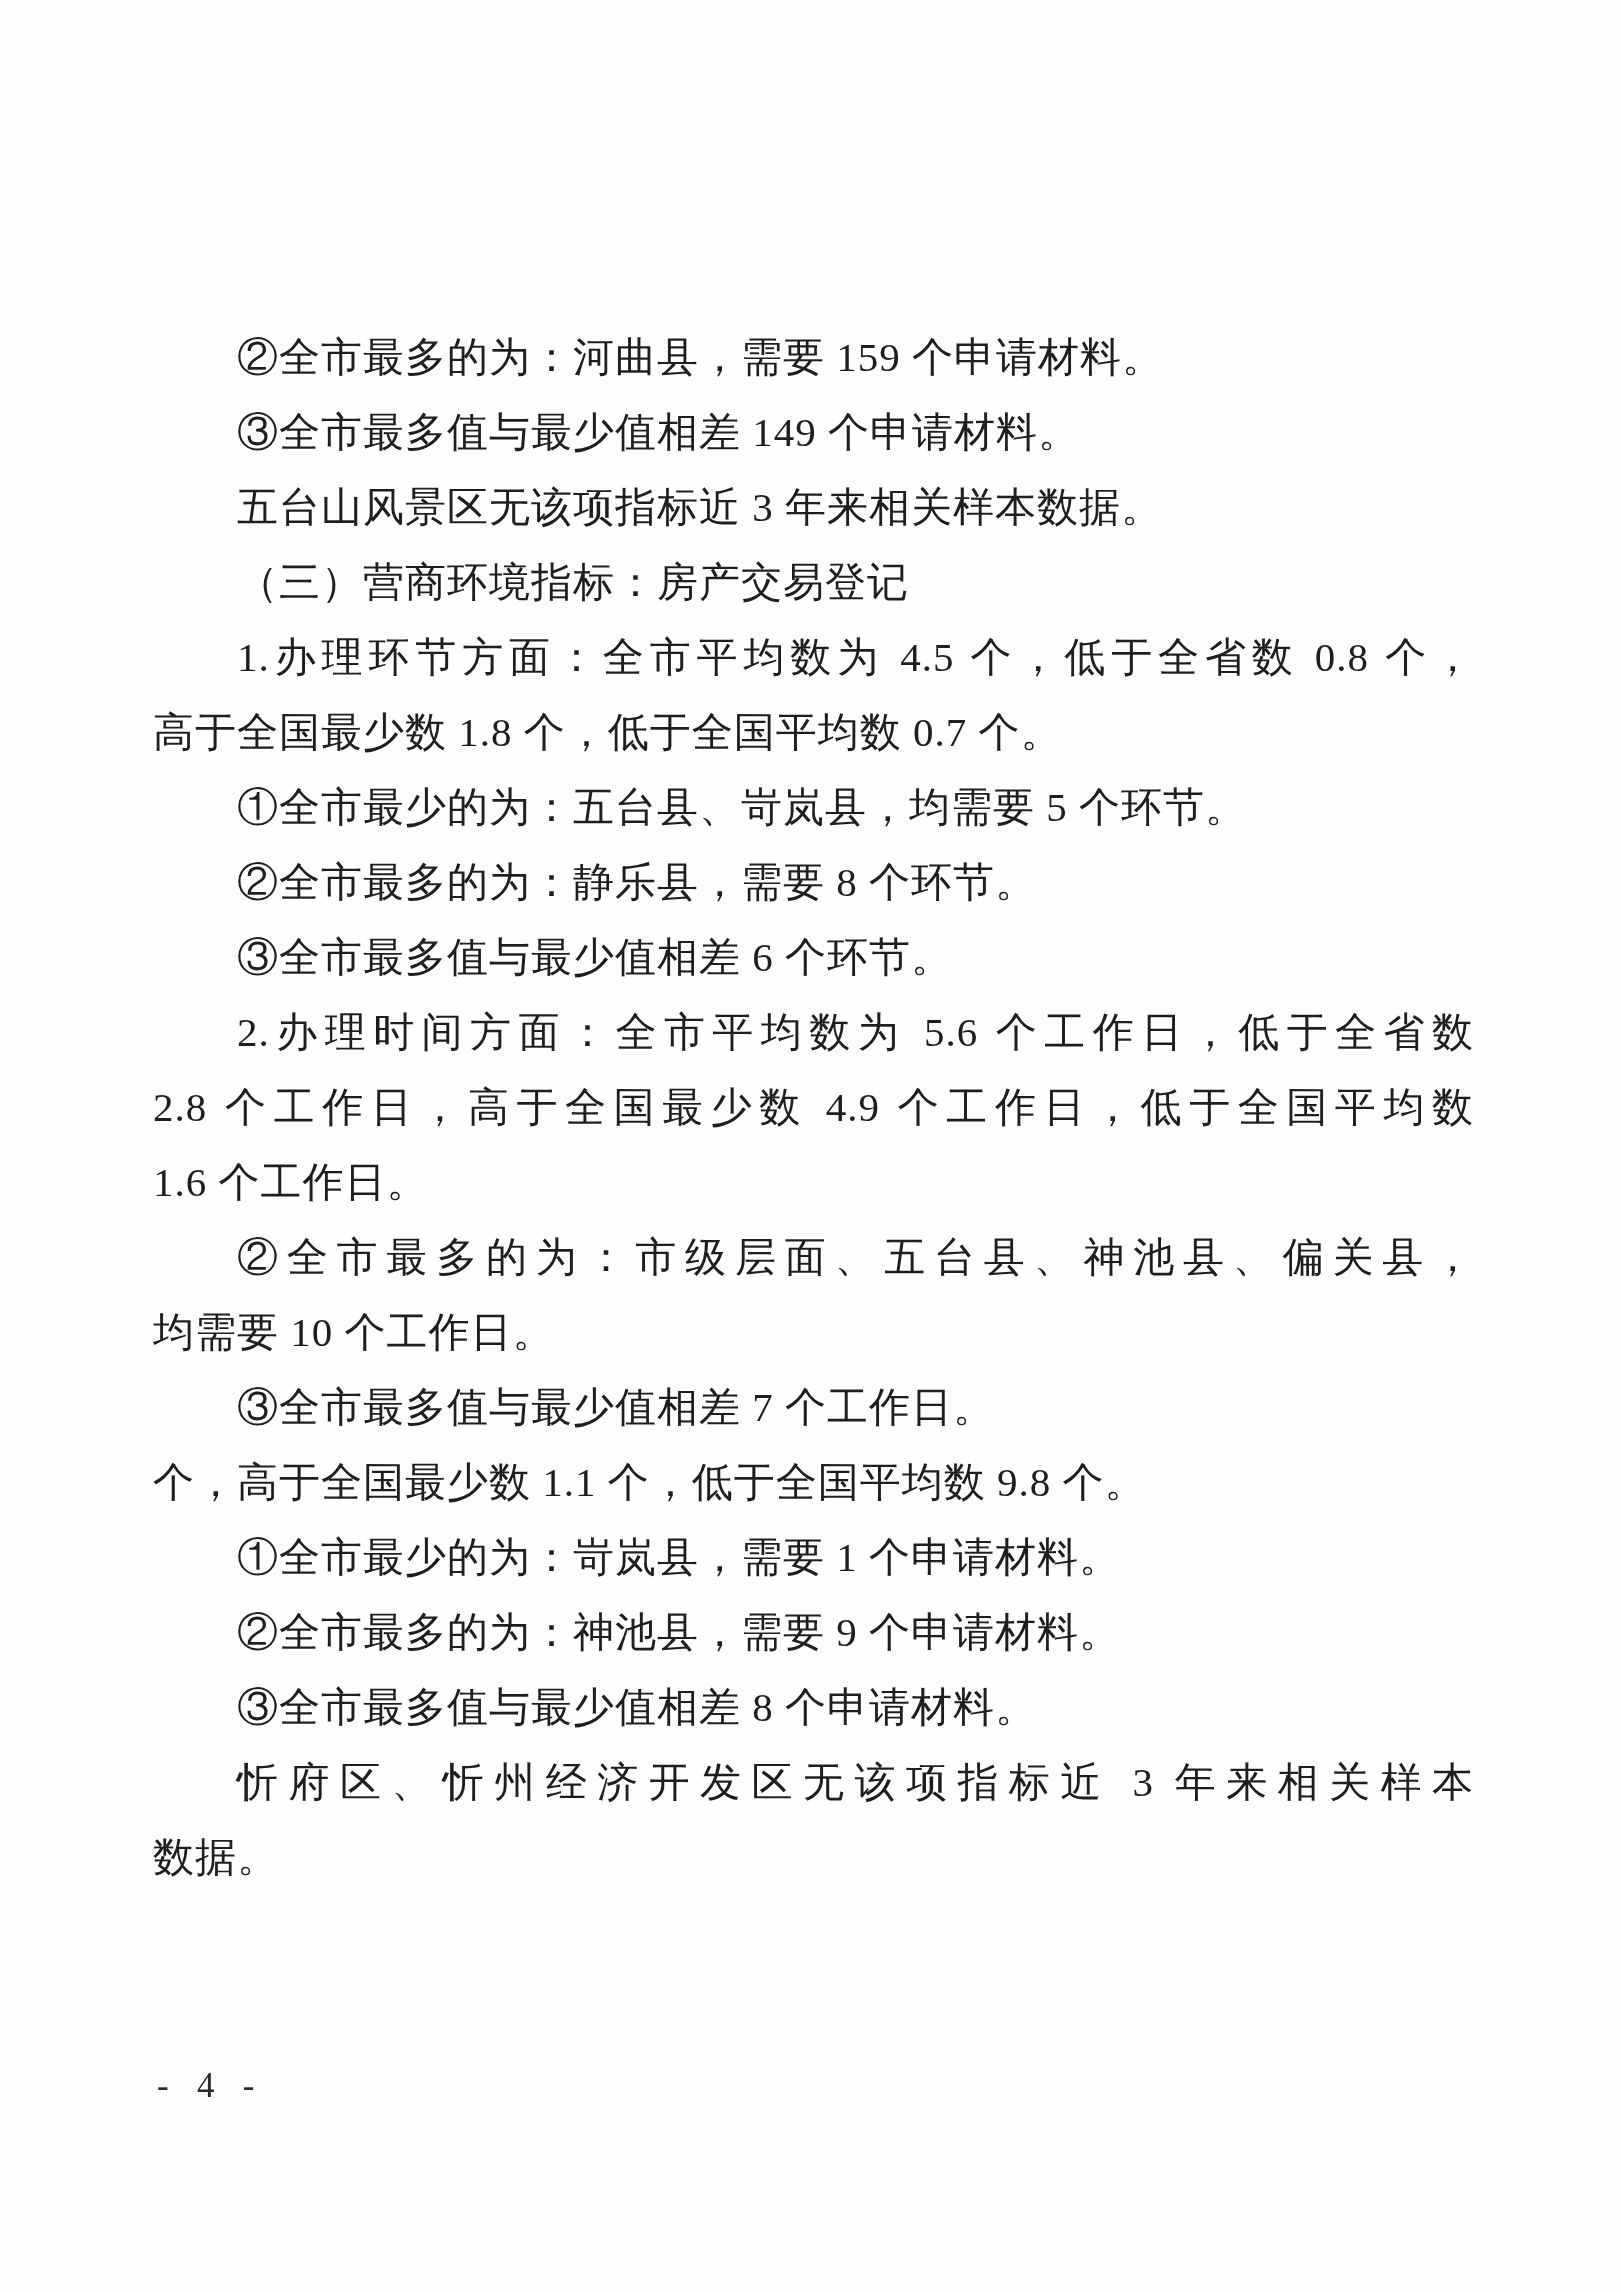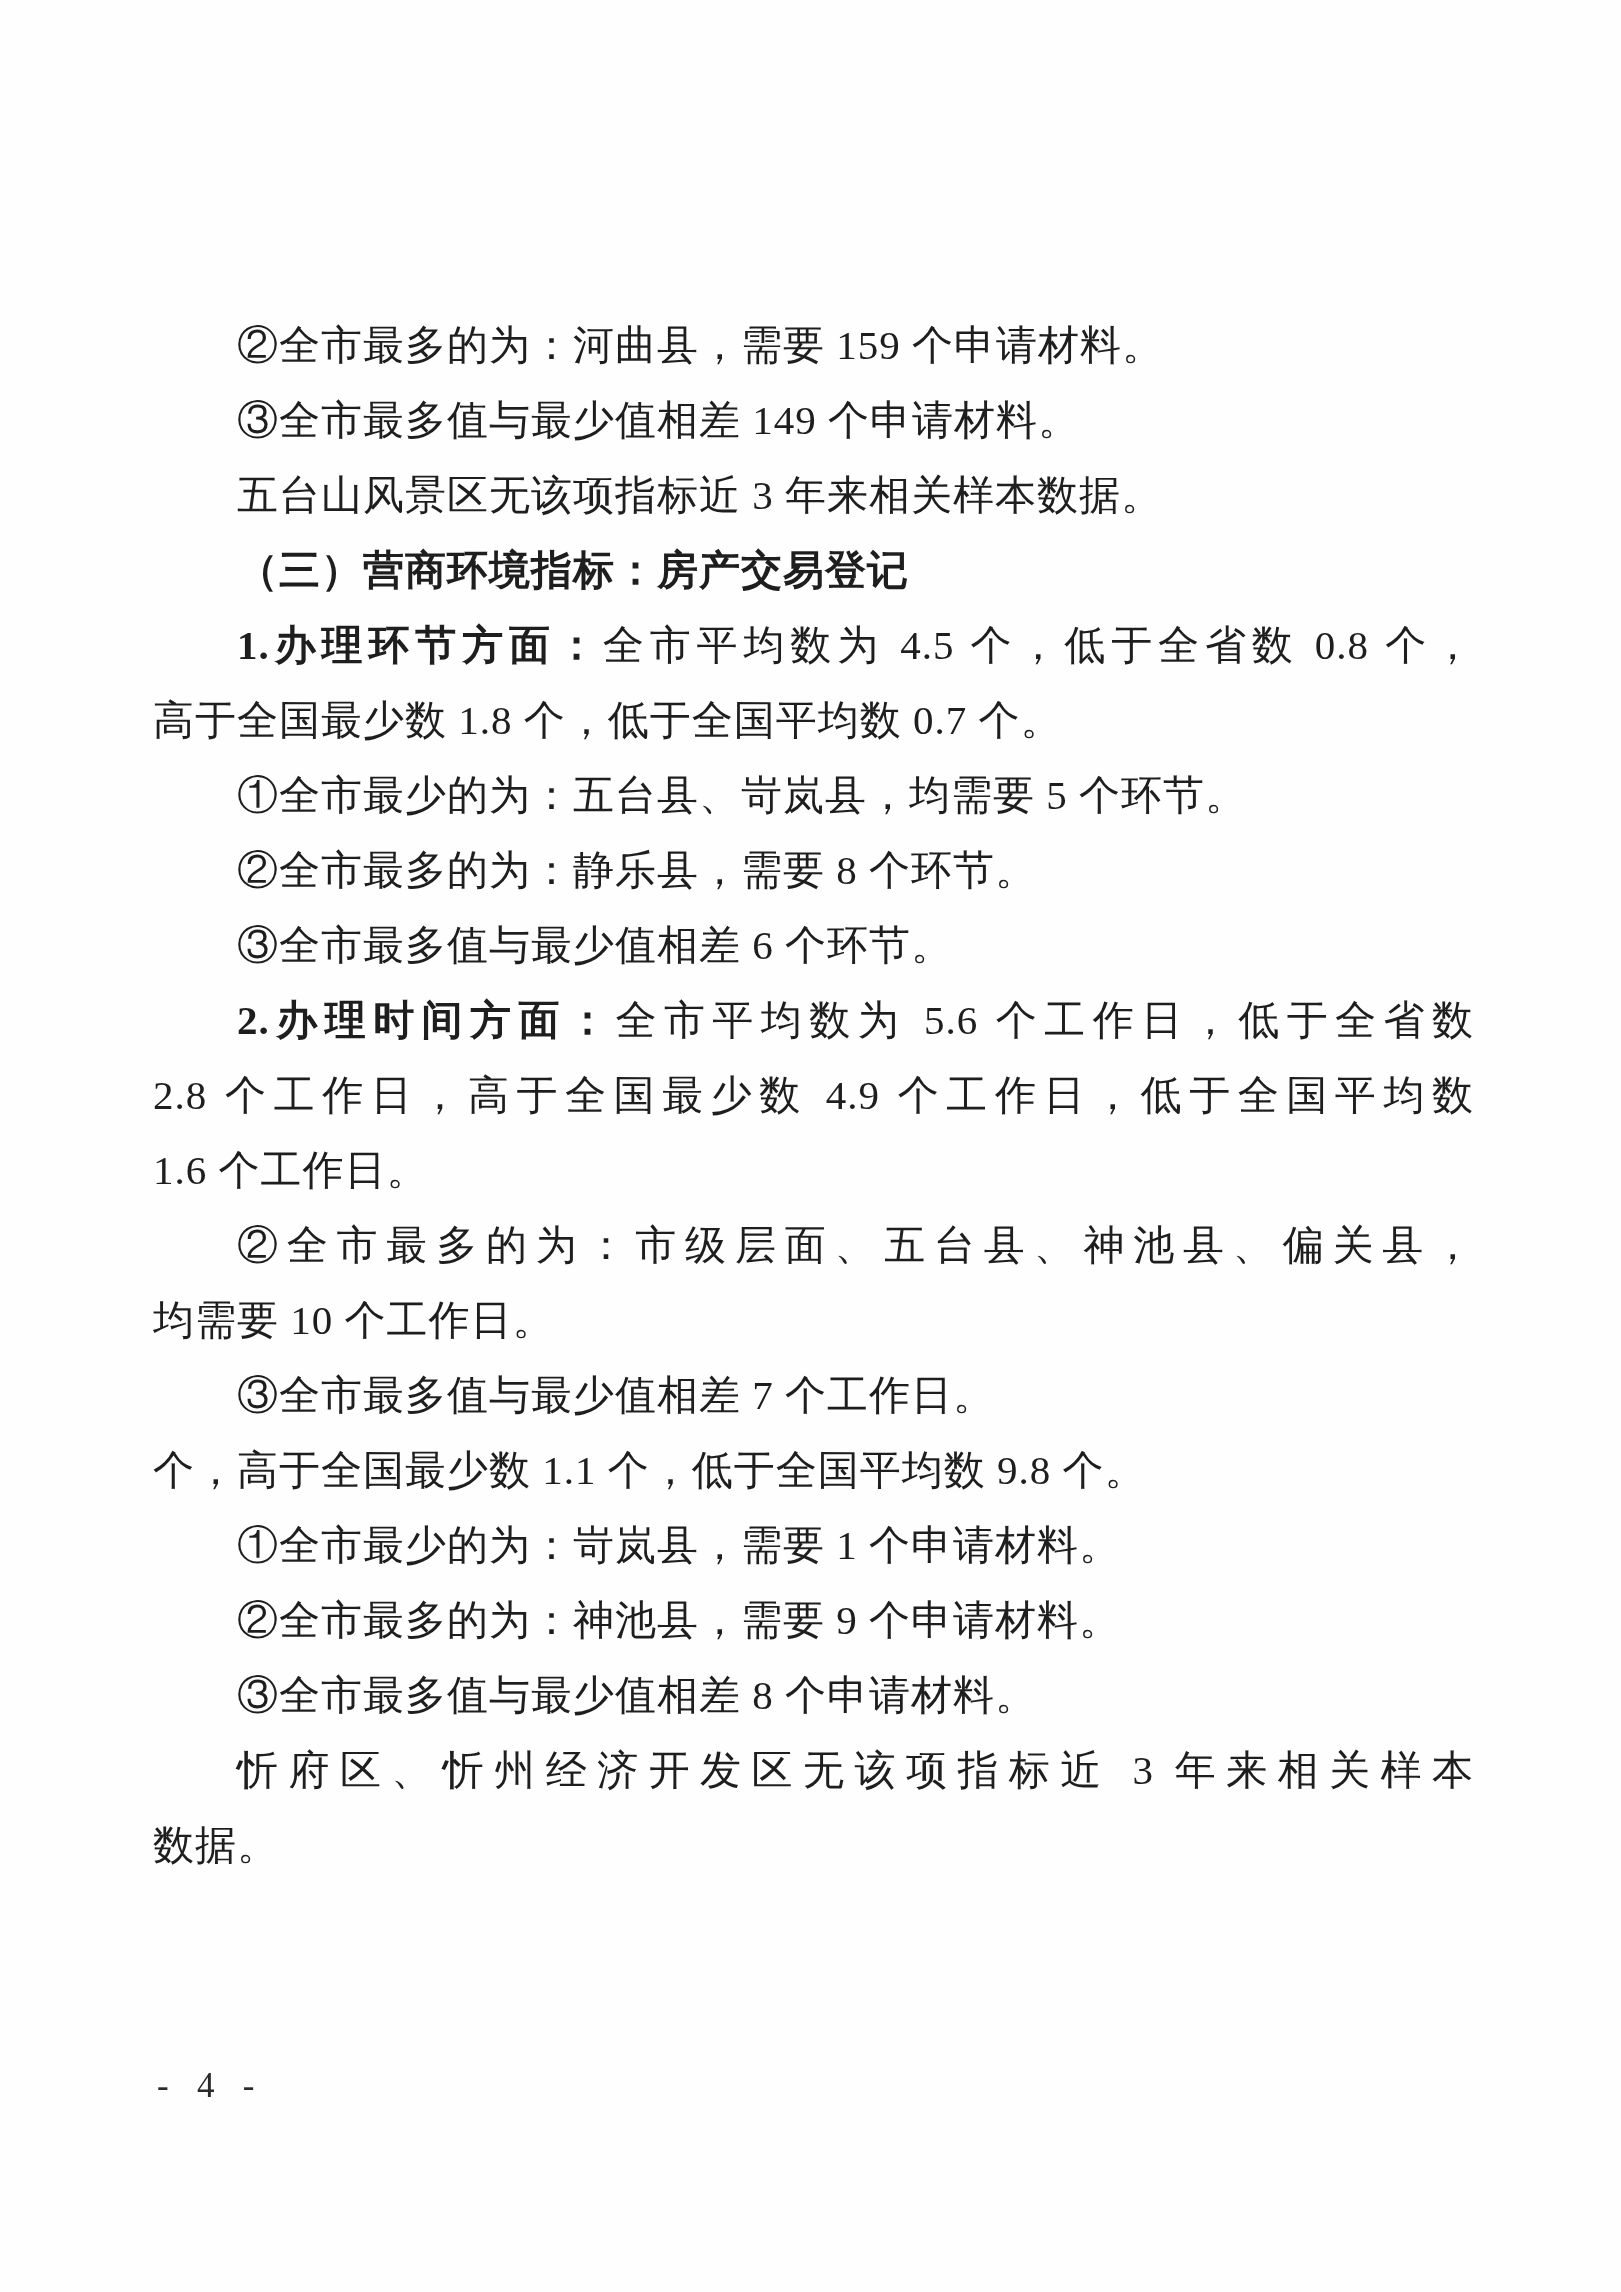--- a/index.html
+++ b/index.html
@@ -12,41 +12,41 @@
     width: 1621px;
     height: 2293px;
     margin: 0 auto;
     background: #fefefe;
     font-family: "Liberation Serif", "DejaVu Serif", serif;
     color: #1e1e1e;
     overflow: hidden;
   }
   .text-block {
     position: absolute;
-    top: 308px;
+    top: 320px;
     left: 153px;
     width: 1321px;
   }
   .line {
     font-size: 41px;
     line-height: 75px;
     height: 75px;
     text-align: justify;
     white-space: nowrap;
     letter-spacing: 1px;
   }
   .line.fill {
     white-space: normal;
     text-align-last: justify;
   }
   .line.indent {
     text-indent: 84px;
   }
   .bold {
-    font-weight: bold;
+    font-weight: normal;
   }
   .page-number {
     position: absolute;
     left: 157px;
     top: 2066px;
     font-size: 35px;
     letter-spacing: 9.8px;
     color: #2a2a2a;
   }
 </style>

